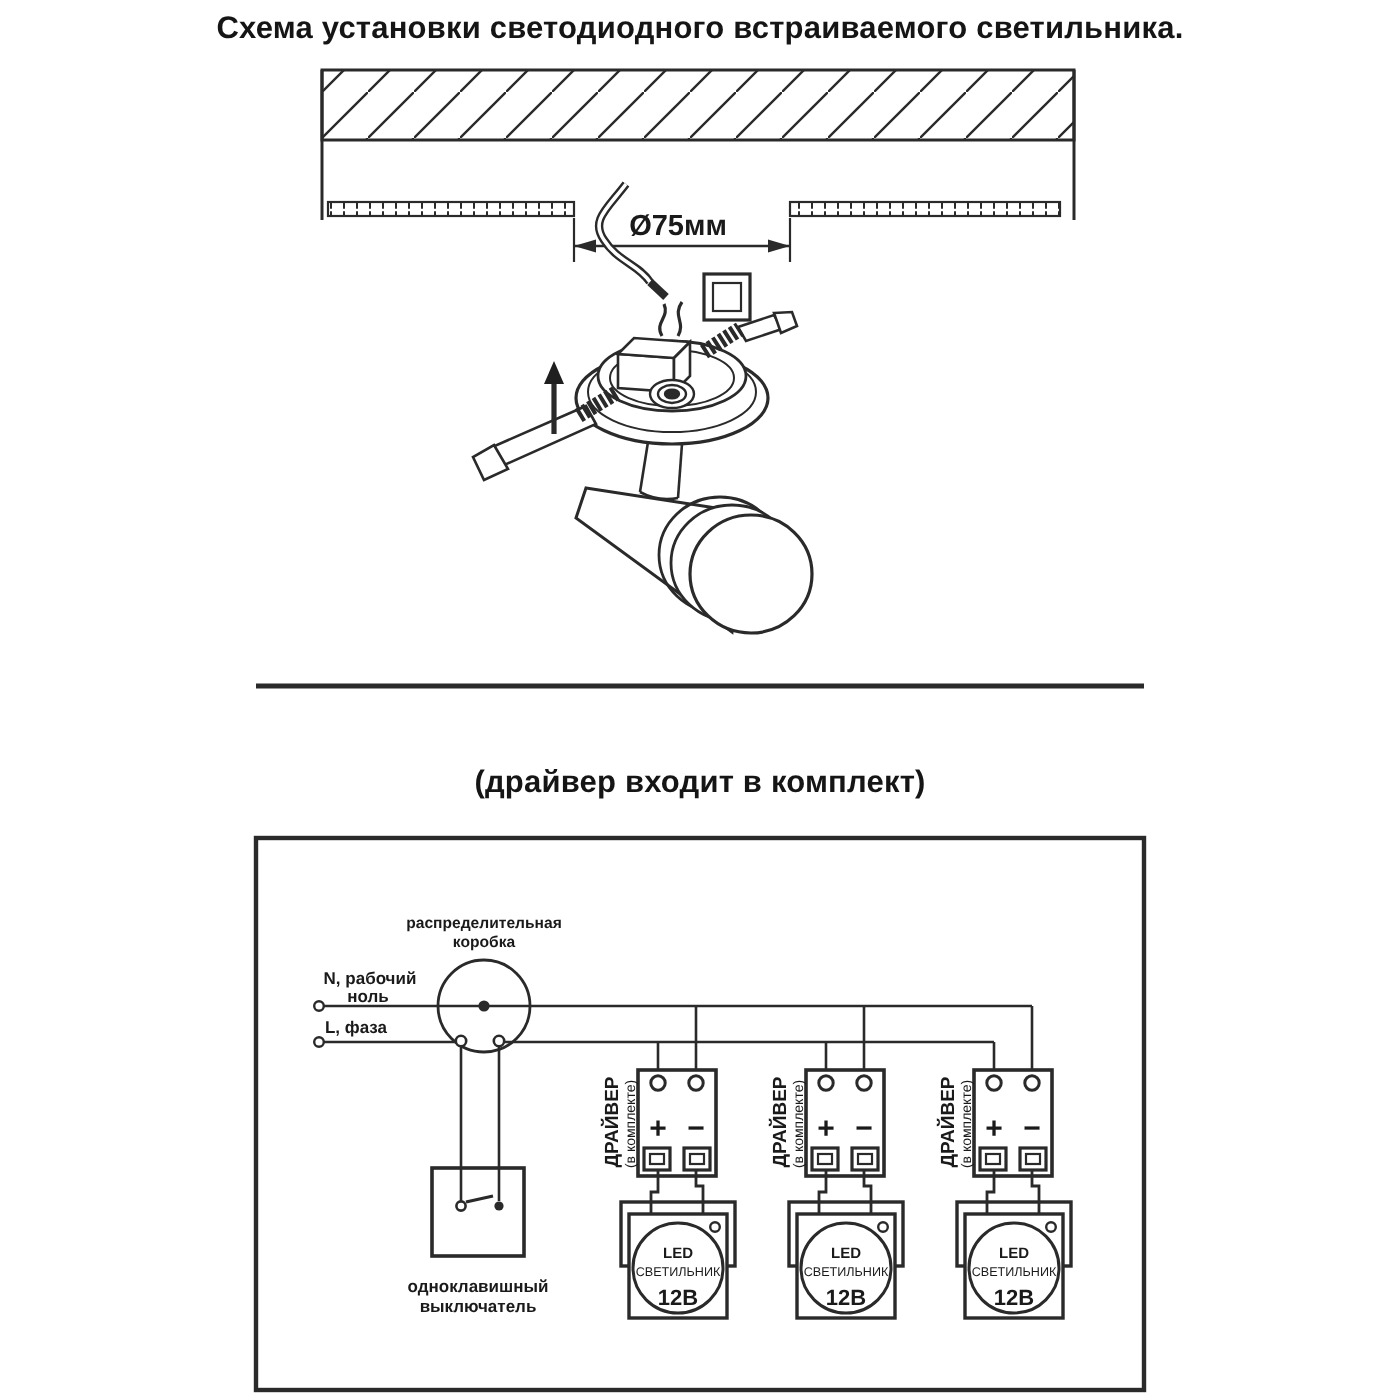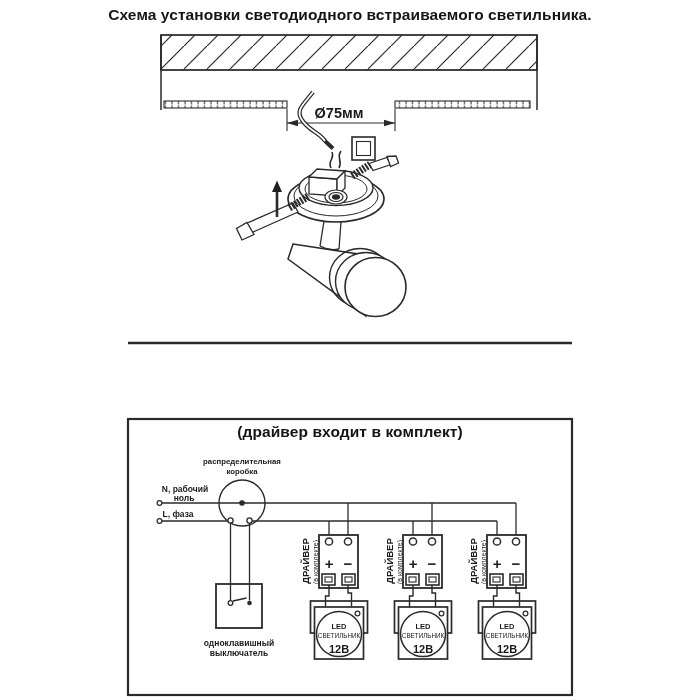--- a/index.html
+++ b/index.html
@@ -2,21 +2,21 @@
 <html><head>
 <meta charset="utf-8">
 <style>
   html,body{margin:0;padding:0;background:#ffffff;}
   .page{position:relative;width:700px;height:700px;background:#ffffff;overflow:hidden;
         font-family:"Liberation Sans",sans-serif;color:#1a1a1a;padding-left:12px;}
   .title{position:absolute;left:0;width:700px;text-align:center;font-weight:bold;
          font-size:15.5px;letter-spacing:0.1px;color:#151515;}
   .t1{top:6px;}
   .t2a{top:363px;}
-  .t2b{top:383px;margin-top:40px;}
+  .t2b{top:383px;}
   svg{position:absolute;left:0;top:0;}
   svg text{font-family:"Liberation Sans",sans-serif;fill:#1a1a1a;}
   .lbl{font-size:8.5px;font-weight:bold;}
   .lbl-sm{font-size:7.8px;font-weight:600;}
   .drv{font-size:9.5px;font-weight:bold;}
   .drvnote{font-size:7px;}
   .pm{font-size:15px;font-weight:800;}
   .led1{font-size:7.5px;font-weight:bold;}
   .led2{font-size:6.3px;}
   .led3{font-size:11px;font-weight:bold;}

